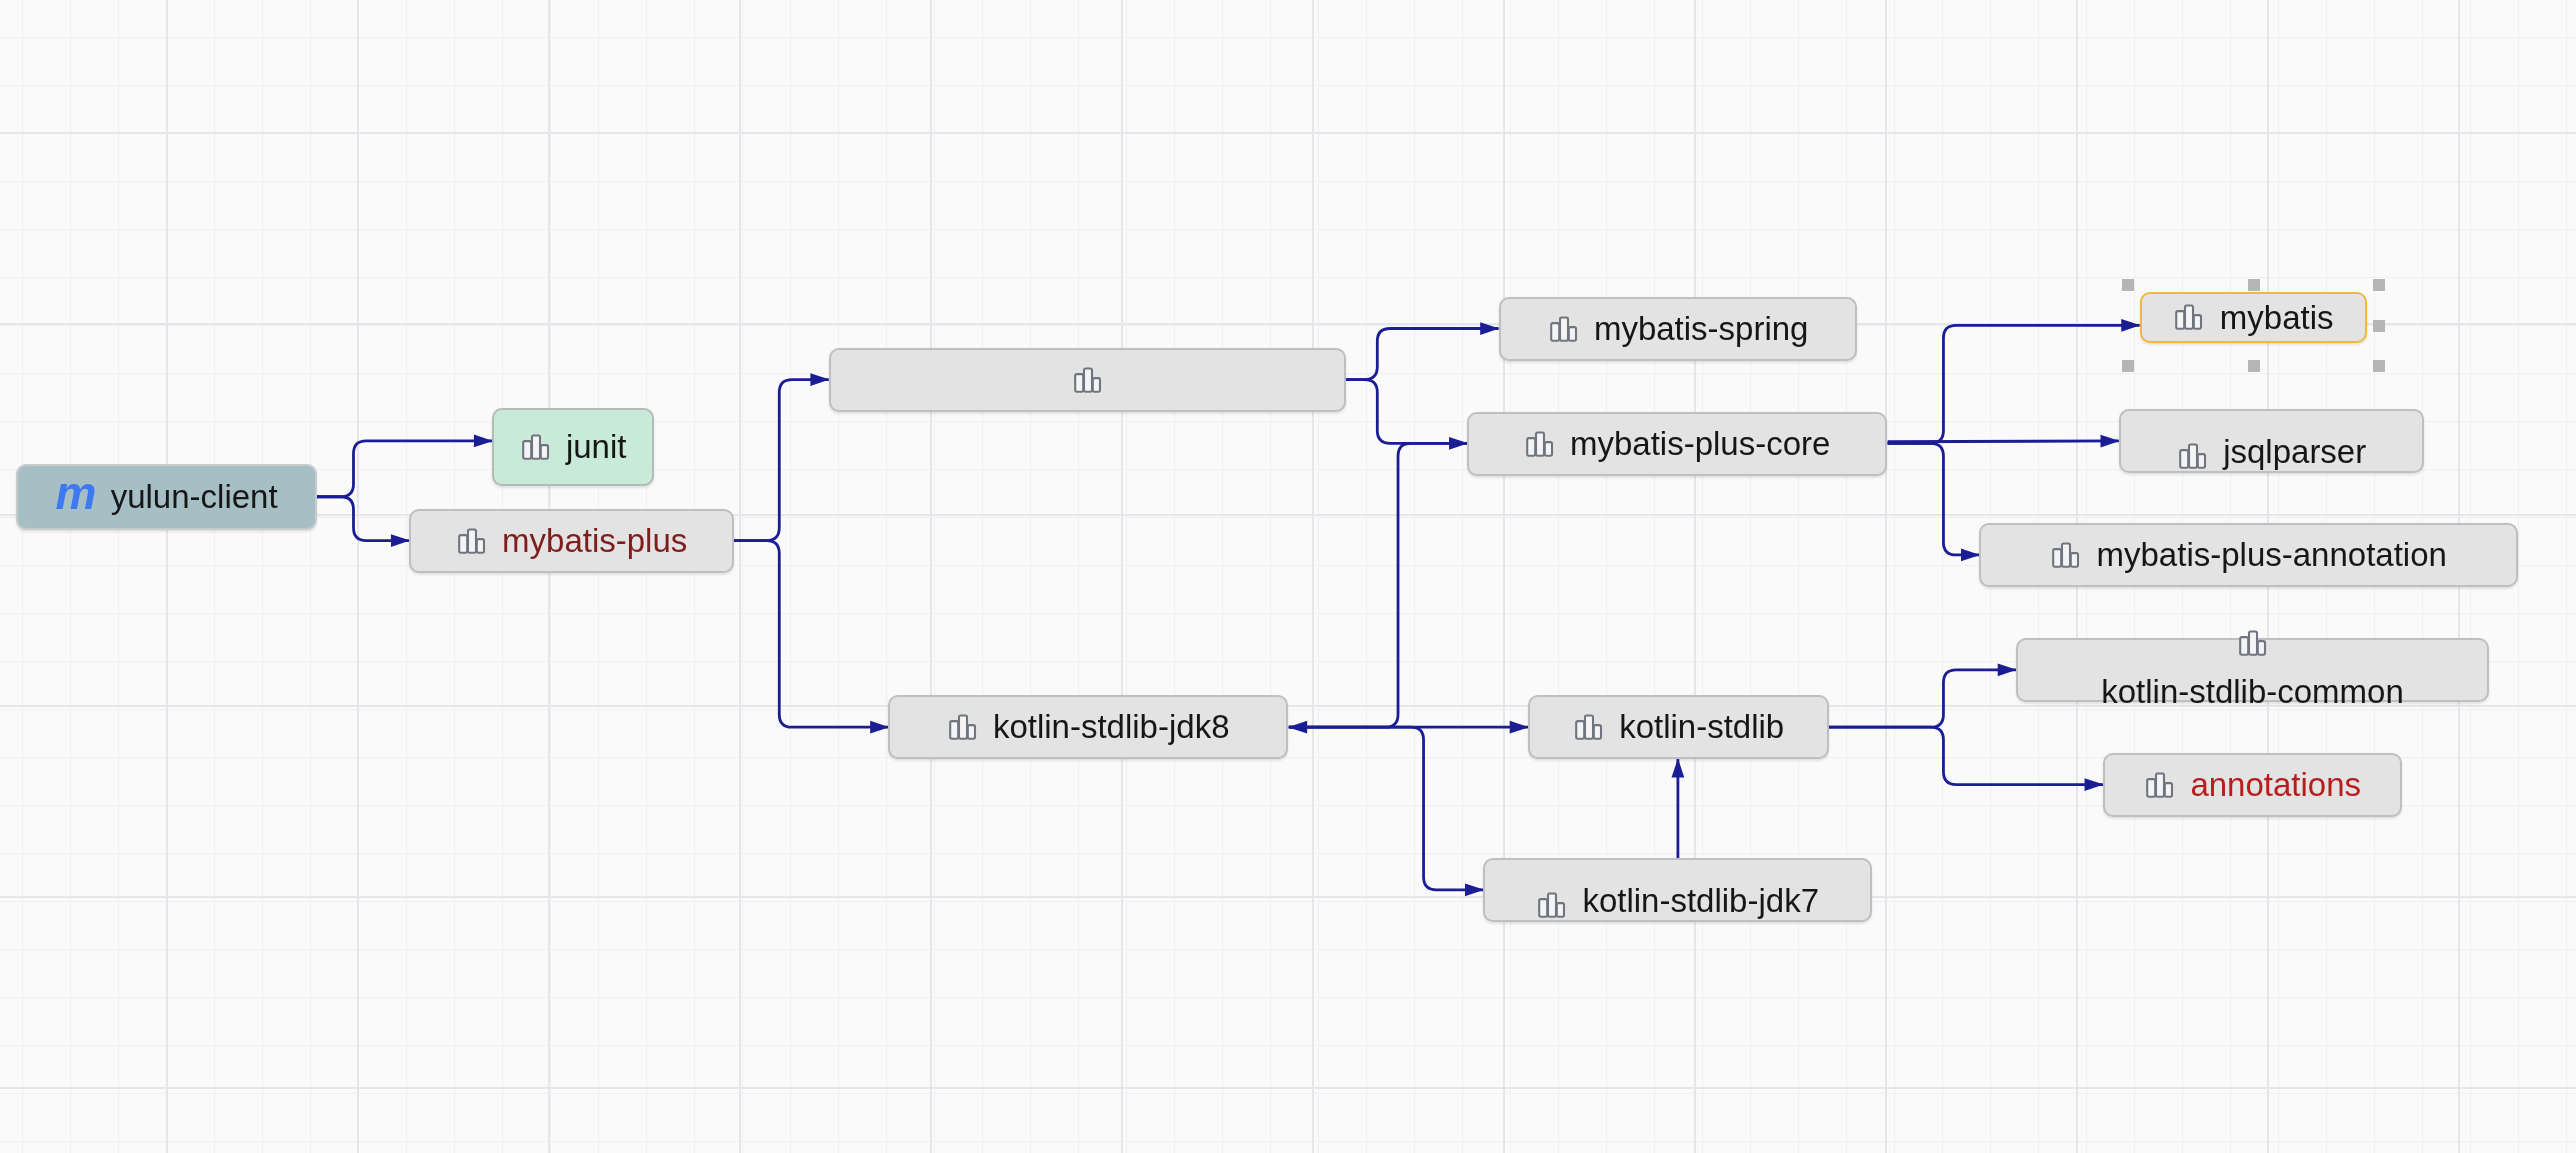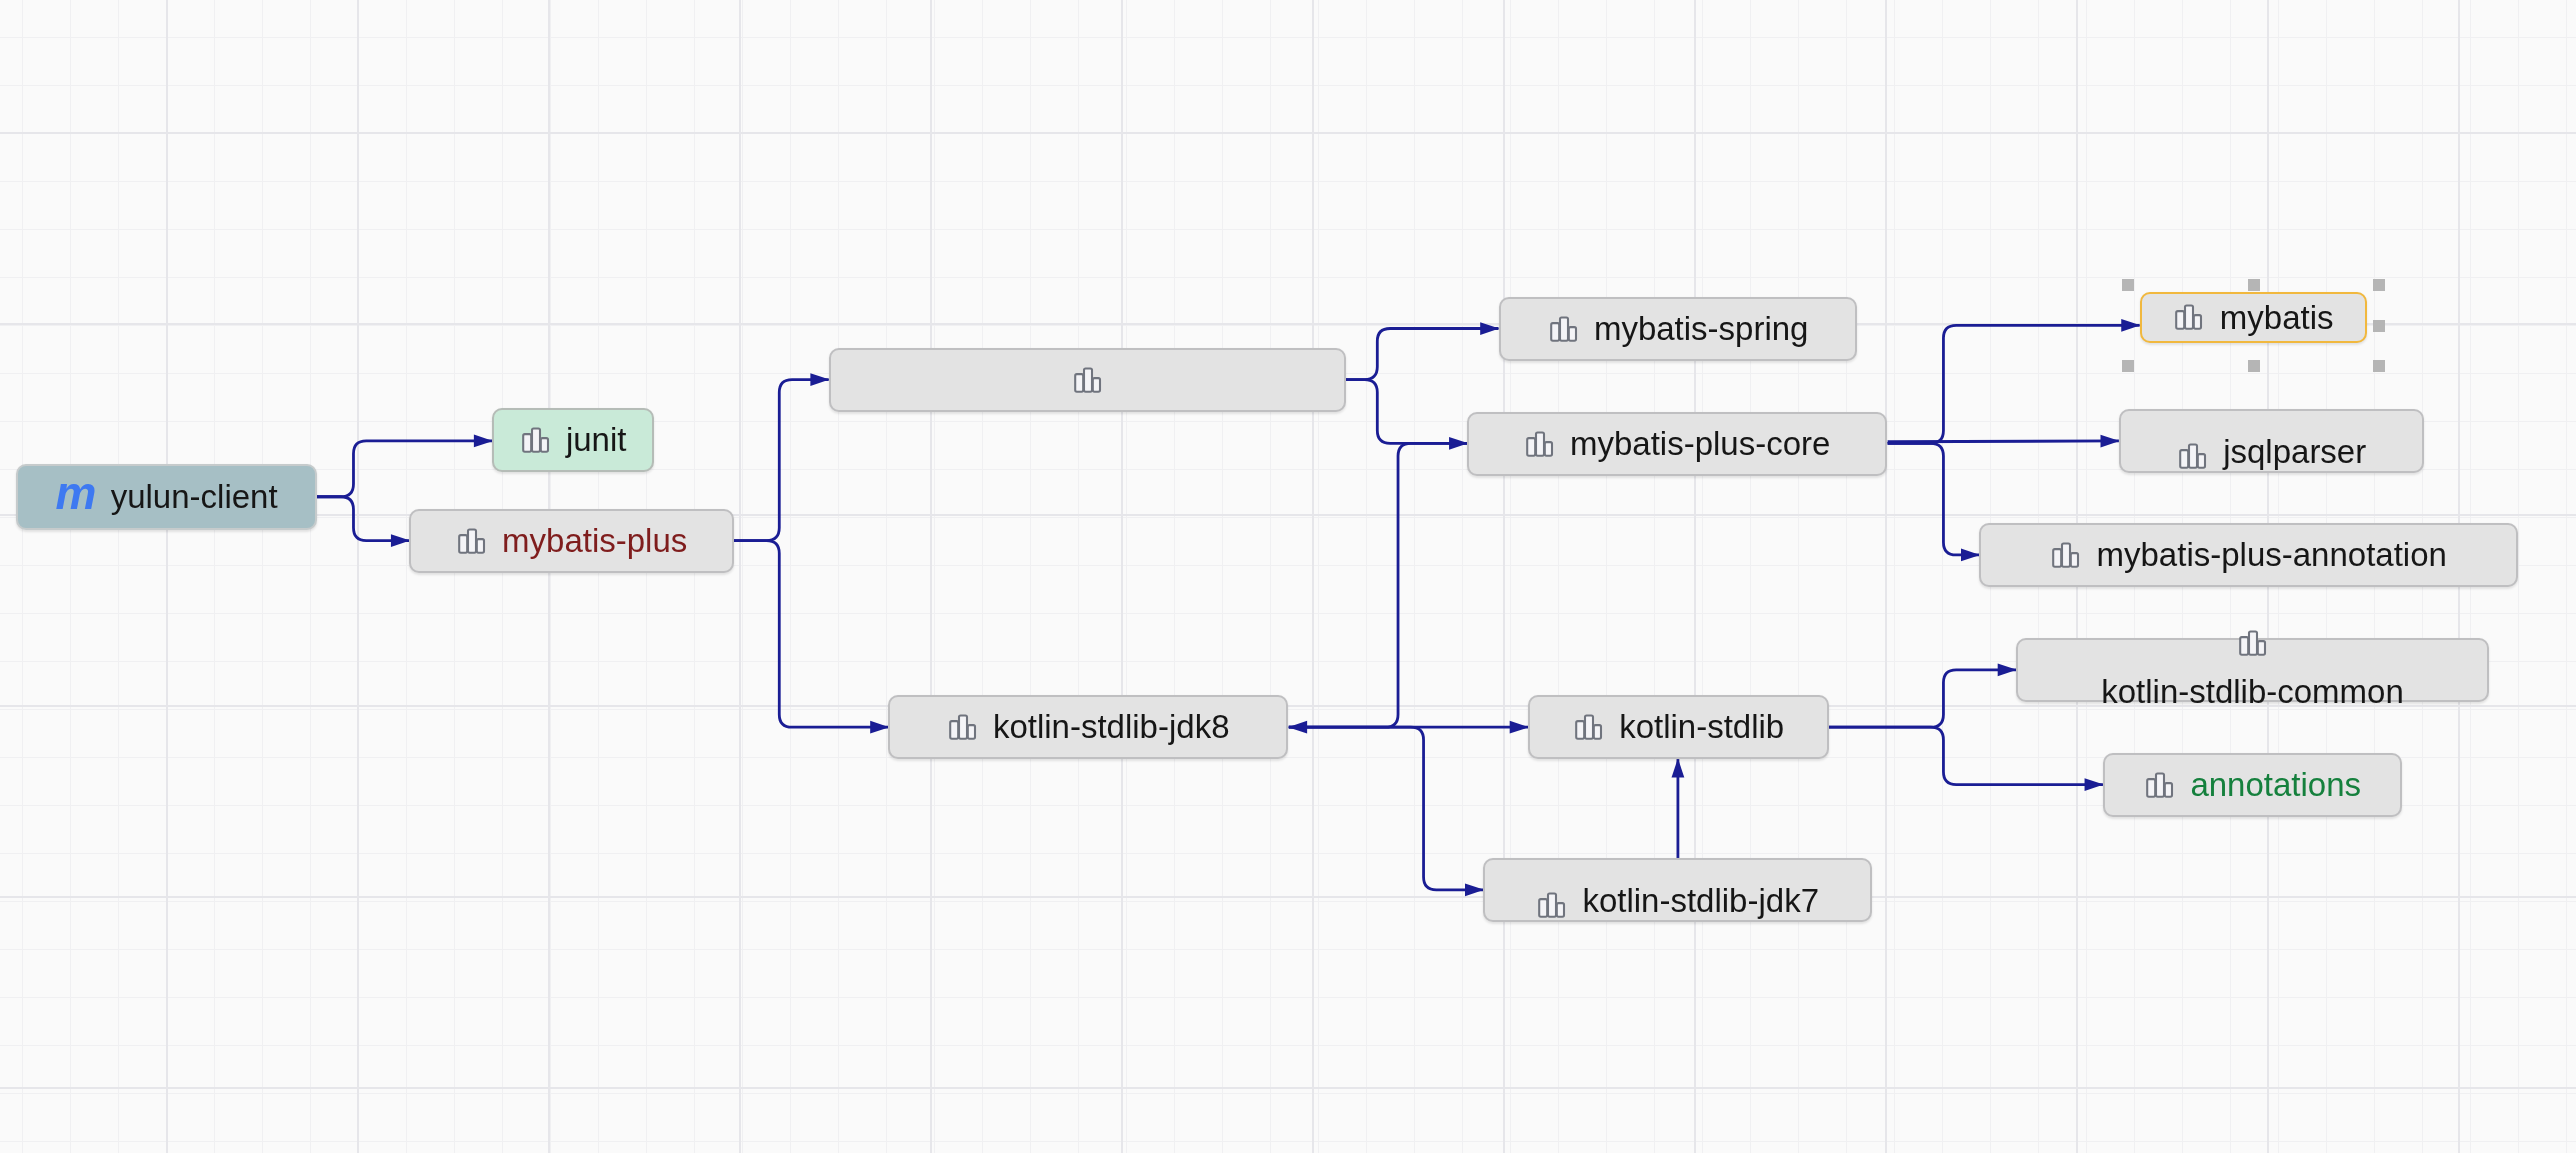--- a/index.html
+++ b/index.html
@@ -63,21 +63,21 @@
         <path d="M 2293 912 L 2421 912 Q 2437 912 2437 928 L 2437 968 Q 2437 984 2453 984 L 2637 984" class="edge" stroke="#1a1d94" marker-end="url(#arrow)"></path>
       </g>
   </svg>
   <div id="node-layer">
       <div class="node" style="left: 16px; top: 464px; width: 301px; height: 66px; background: rgb(166, 191, 197); border-color: rgb(198, 203, 204); color: rgb(22, 22, 22);">
         <span class="icon">
           <span class="maven-m" style="color:#3e79f1">m</span>
         </span>
         <span>yulun-client</span>
       </div>
-      <div class="node" style="left: 492px; top: 408px; width: 162px; height: 64px; background: rgb(201, 234, 216); border-color: rgb(181, 188, 183); color: rgb(22, 22, 22);">
+      <div class="node" style="left: 492px; top: 408px; width: 162px; height: 78px; background: rgb(201, 234, 216); border-color: rgb(181, 188, 183); color: rgb(22, 22, 22);">
         <span class="icon">
           <svg width="32" height="29" viewBox="0 0 40 36">
             <rect x="4" y="10" width="10" height="22" rx="2" fill="#f4f4f7" stroke="#70747e" stroke-width="2.6"></rect>
             <rect x="15" y="3" width="10" height="29" rx="2" fill="#f4f4f7" stroke="#70747e" stroke-width="2.6"></rect>
             <rect x="26" y="15" width="9" height="17" rx="2" fill="#f4f4f7" stroke="#70747e" stroke-width="2.6"></rect>
           </svg>
         </span>
         <span>junit</span>
       </div>
       <div class="node" style="left: 409px; top: 509px; width: 325px; height: 64px; background: rgb(227, 227, 227); border-color: rgb(191, 191, 193); color: #7f1d1d;">
@@ -179,21 +179,21 @@
       <div class="node" style="left: 2016px; top: 638px; width: 473px; height: 64px; background: rgb(227, 227, 227); border-color: rgb(191, 191, 193); color: rgb(22, 22, 22); flex-direction: column;">
         <span class="icon">
           <svg width="32" height="29" viewBox="0 0 40 36">
             <rect x="4" y="10" width="10" height="22" rx="2" fill="#f4f4f7" stroke="#70747e" stroke-width="2.6"></rect>
             <rect x="15" y="3" width="10" height="29" rx="2" fill="#f4f4f7" stroke="#70747e" stroke-width="2.6"></rect>
             <rect x="26" y="15" width="9" height="17" rx="2" fill="#f4f4f7" stroke="#70747e" stroke-width="2.6"></rect>
           </svg>
         </span>
         <span>kotlin-stdlib-common</span>
       </div>
-      <div class="node" style="left: 2103px; top: 753px; width: 299px; height: 64px; background: rgb(227, 227, 227); border-color: rgb(191, 191, 193); color: #15803d;">
+      <div class="node" style="left: 2103px; top: 753px; width: 299px; height: 64px; background: rgb(227, 227, 227); border-color: rgb(191, 191, 193); color: #b91c1c;">
         <span class="icon">
           <svg width="32" height="29" viewBox="0 0 40 36">
             <rect x="4" y="10" width="10" height="22" rx="2" fill="#f4f4f7" stroke="#70747e" stroke-width="2.6"></rect>
             <rect x="15" y="3" width="10" height="29" rx="2" fill="#f4f4f7" stroke="#70747e" stroke-width="2.6"></rect>
             <rect x="26" y="15" width="9" height="17" rx="2" fill="#f4f4f7" stroke="#70747e" stroke-width="2.6"></rect>
           </svg>
         </span>
         <span>annotations</span>
       </div>
       <div class="node" style="left: 1483px; top: 858px; width: 389px; height: 64px; background: rgb(227, 227, 227); border-color: rgb(191, 191, 193); color: rgb(22, 22, 22); align-items: flex-end;">

